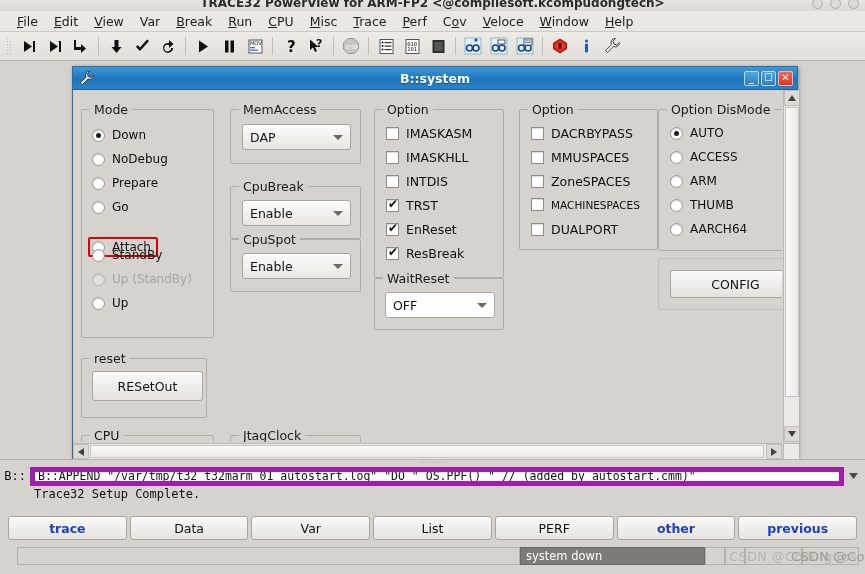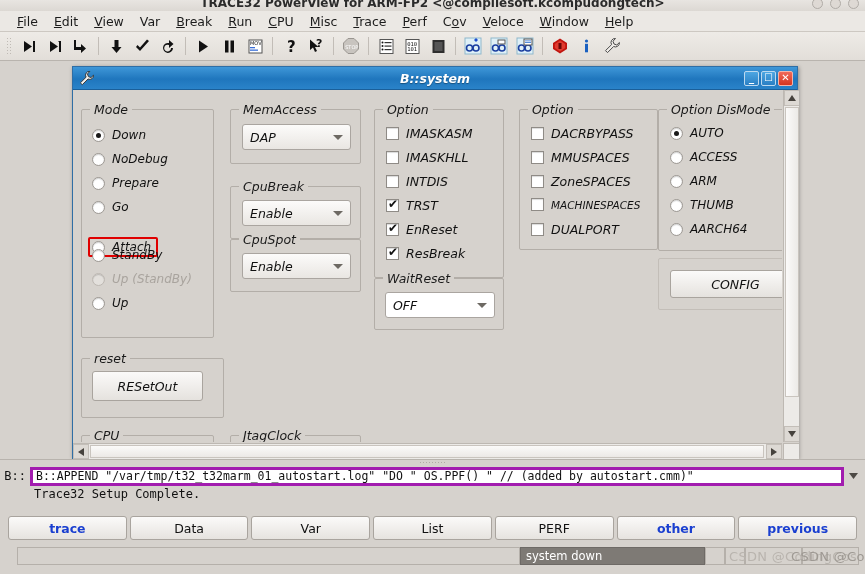--- a/index.html
+++ b/index.html
@@ -75,21 +75,20 @@
   }
   .tb-sep { width:1px; height:18px; background:#c2bdb7; margin:0 4px; }
 
   
   .dialog {
     position:absolute; left:72px; top:66px;
     width:726px; height:393px;
     border:1px solid #2f6ea5;
     background:#d6d2cd;
     box-shadow: 1px 1px 4px rgba(0,0,0,.35);
-    font-style: italic;
   }
   .dlg-titlebar {
     height:23px; width:100%;
     background:linear-gradient(#3f97d8,#1f76bd 55%,#2a83c9);
     border-bottom:1px solid #1a5f9a;
     display:flex; align-items:center;
     position:relative;
   }
   .dlg-icon {
     width:20px; height:20px; margin-left:3px;
@@ -271,21 +270,21 @@
     position:absolute; left:0; top:6px; width:865px; height:20px;
     display:flex; align-items:center;
   }
   .cmd-prompt {
     width:30px; text-align:right; padding-right:4px;
     font-family:"DejaVu Sans Mono","Liberation Mono",monospace;
     font-size:12px; color:#111;
   }
   .cmd-input {
     flex:1; height:19px; background:#fff;
-    border:3px solid #a21caf;
+    border:5px solid #a21caf;
     display:flex; align-items:center;
     padding-left:3px; margin-right:1px;
     font-family:"DejaVu Sans Mono","Liberation Mono",monospace;
     font-size:11.5px; color:#111; white-space:nowrap; overflow:hidden;
   }
   .cmd-drop {
     width:16px; height:19px; margin-right:4px;
     background:#d6d2cd;
     display:flex; align-items:center; justify-content:center;
   }
@@ -688,21 +687,21 @@
           <div class="radio" style="left:11px; top:112px;">
             <span class="dot"></span>
             <span class="lbl">AARCH64</span>
             </div>
         </div>
 
         <div class="group" style="left:585px; top:168px; width:131px; height:52px; border-color:#c3beb8;">
           <div class="pbtn" style="left:11px; top:11px; width:131px; height:28px;">CONFIG</div>
         </div>
 
-        <div class="group" style="left:8px; top:268px; width:143px; height:60px;">
+        <div class="group" style="left:8px; top:268px; width:126px; height:60px;">
           <div class="legend">reset</div>
           <div class="pbtn" style="left:10px; top:12px; width:111px; height:30px;">RESetOut</div>
         </div>
 
         <div class="group" style="left:8px; top:345px; width:133px; height:58px;">
           <div class="legend">CPU</div>
 
         </div>
 
         <div class="group" style="left:157px; top:345px; width:131px; height:58px;">

